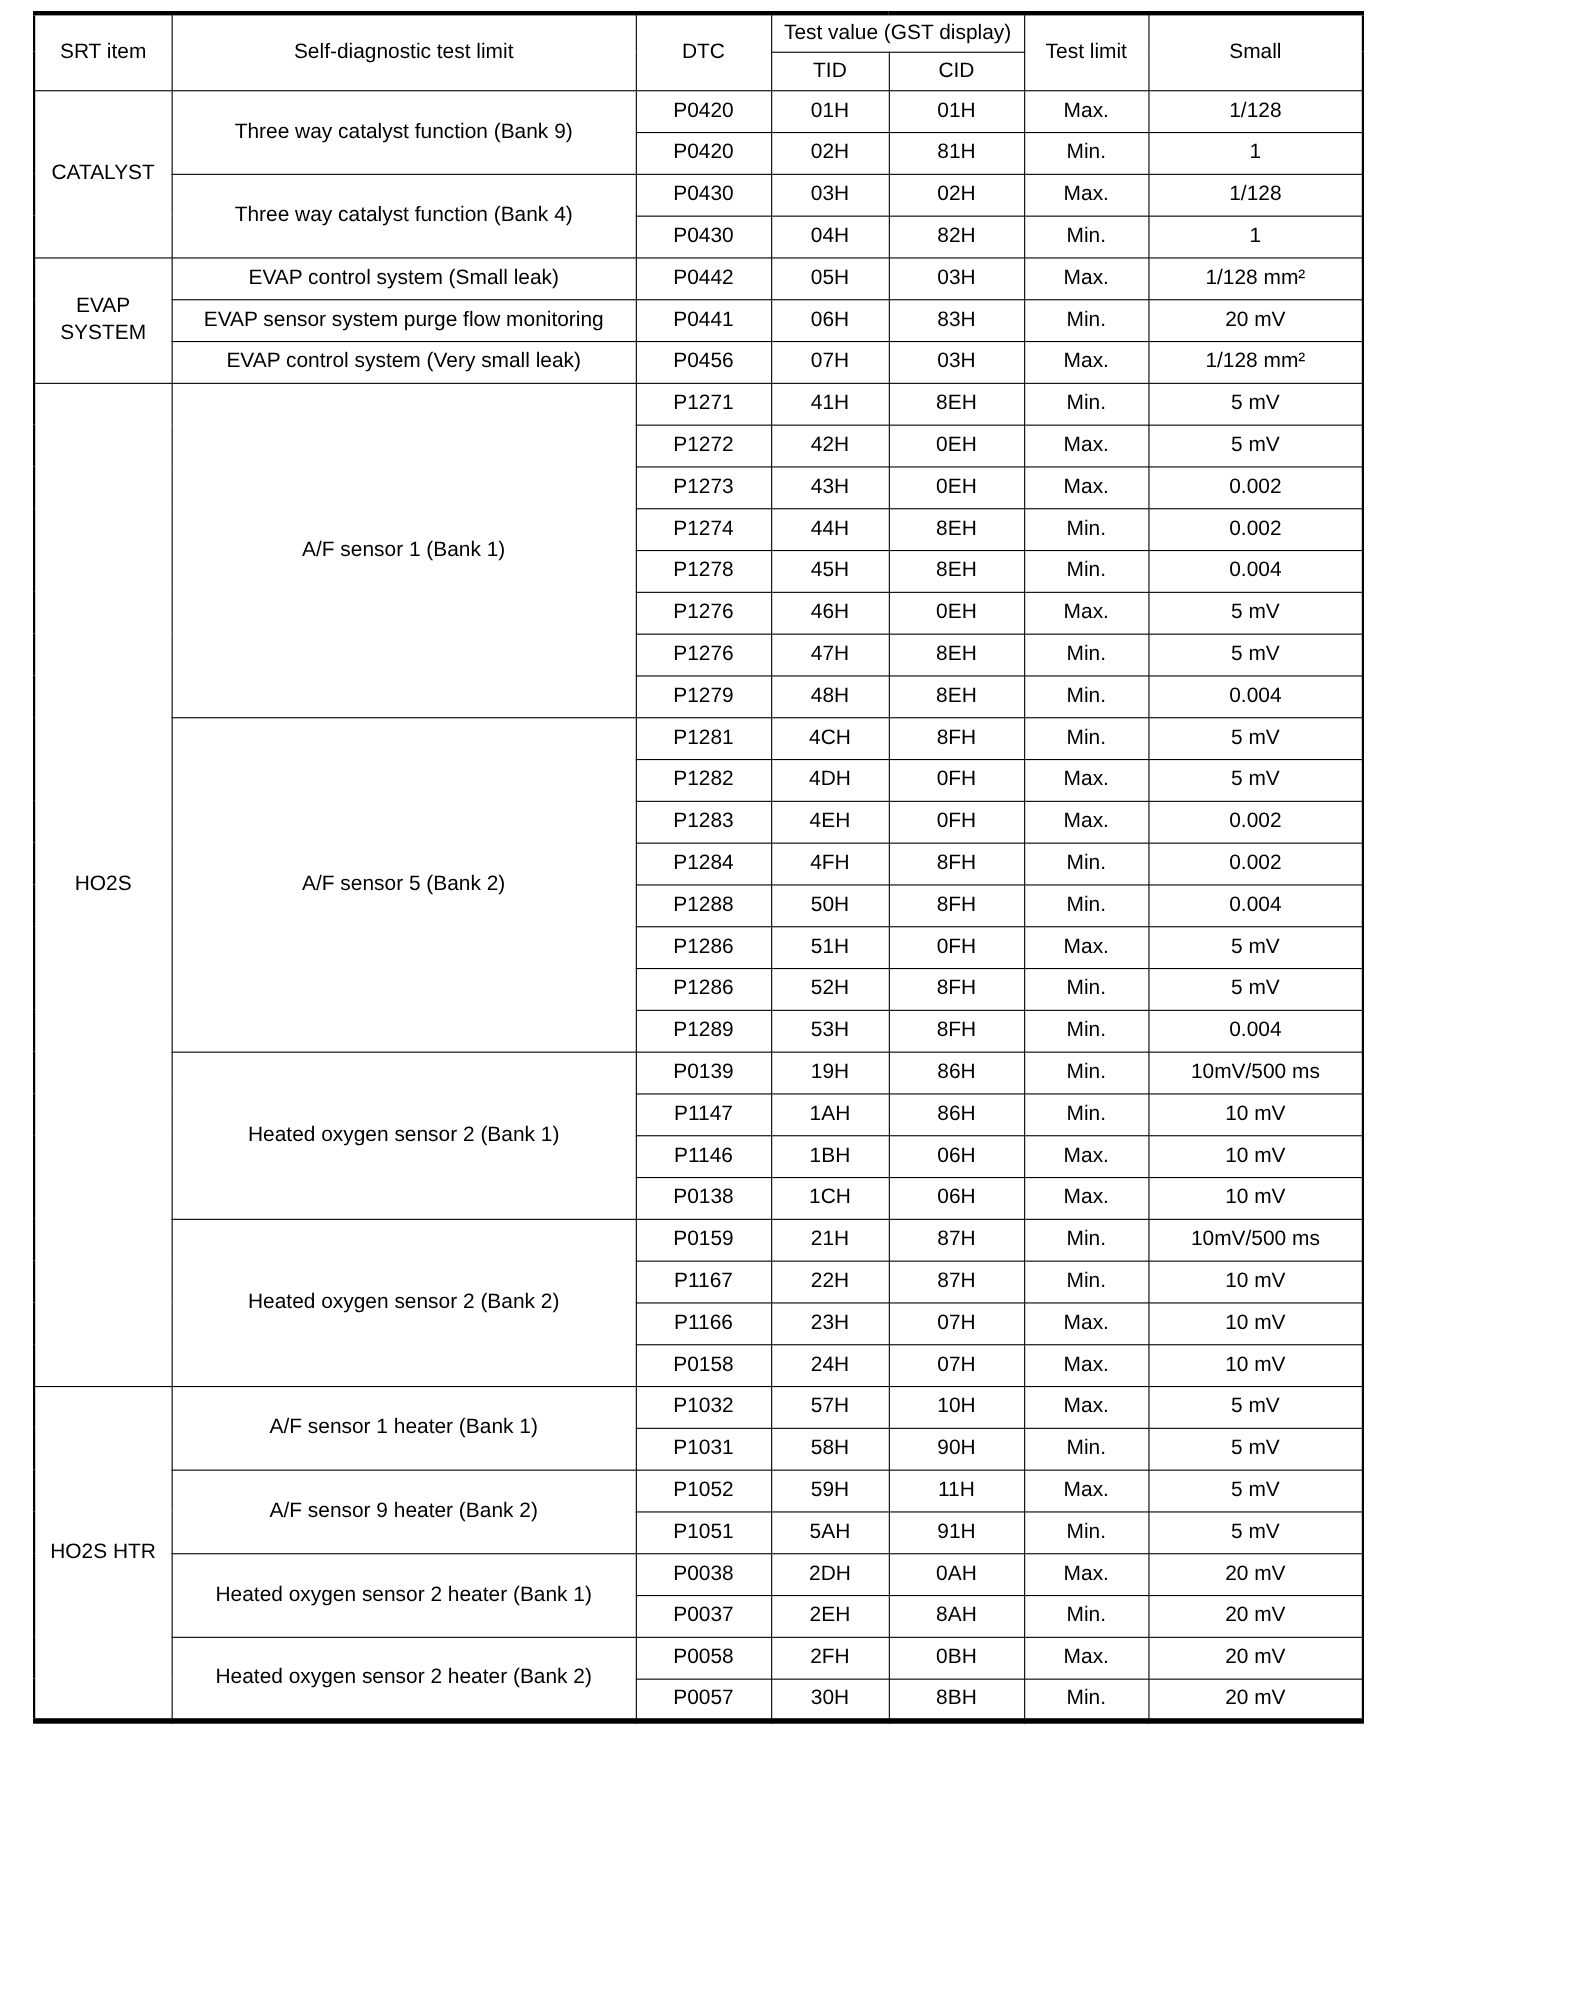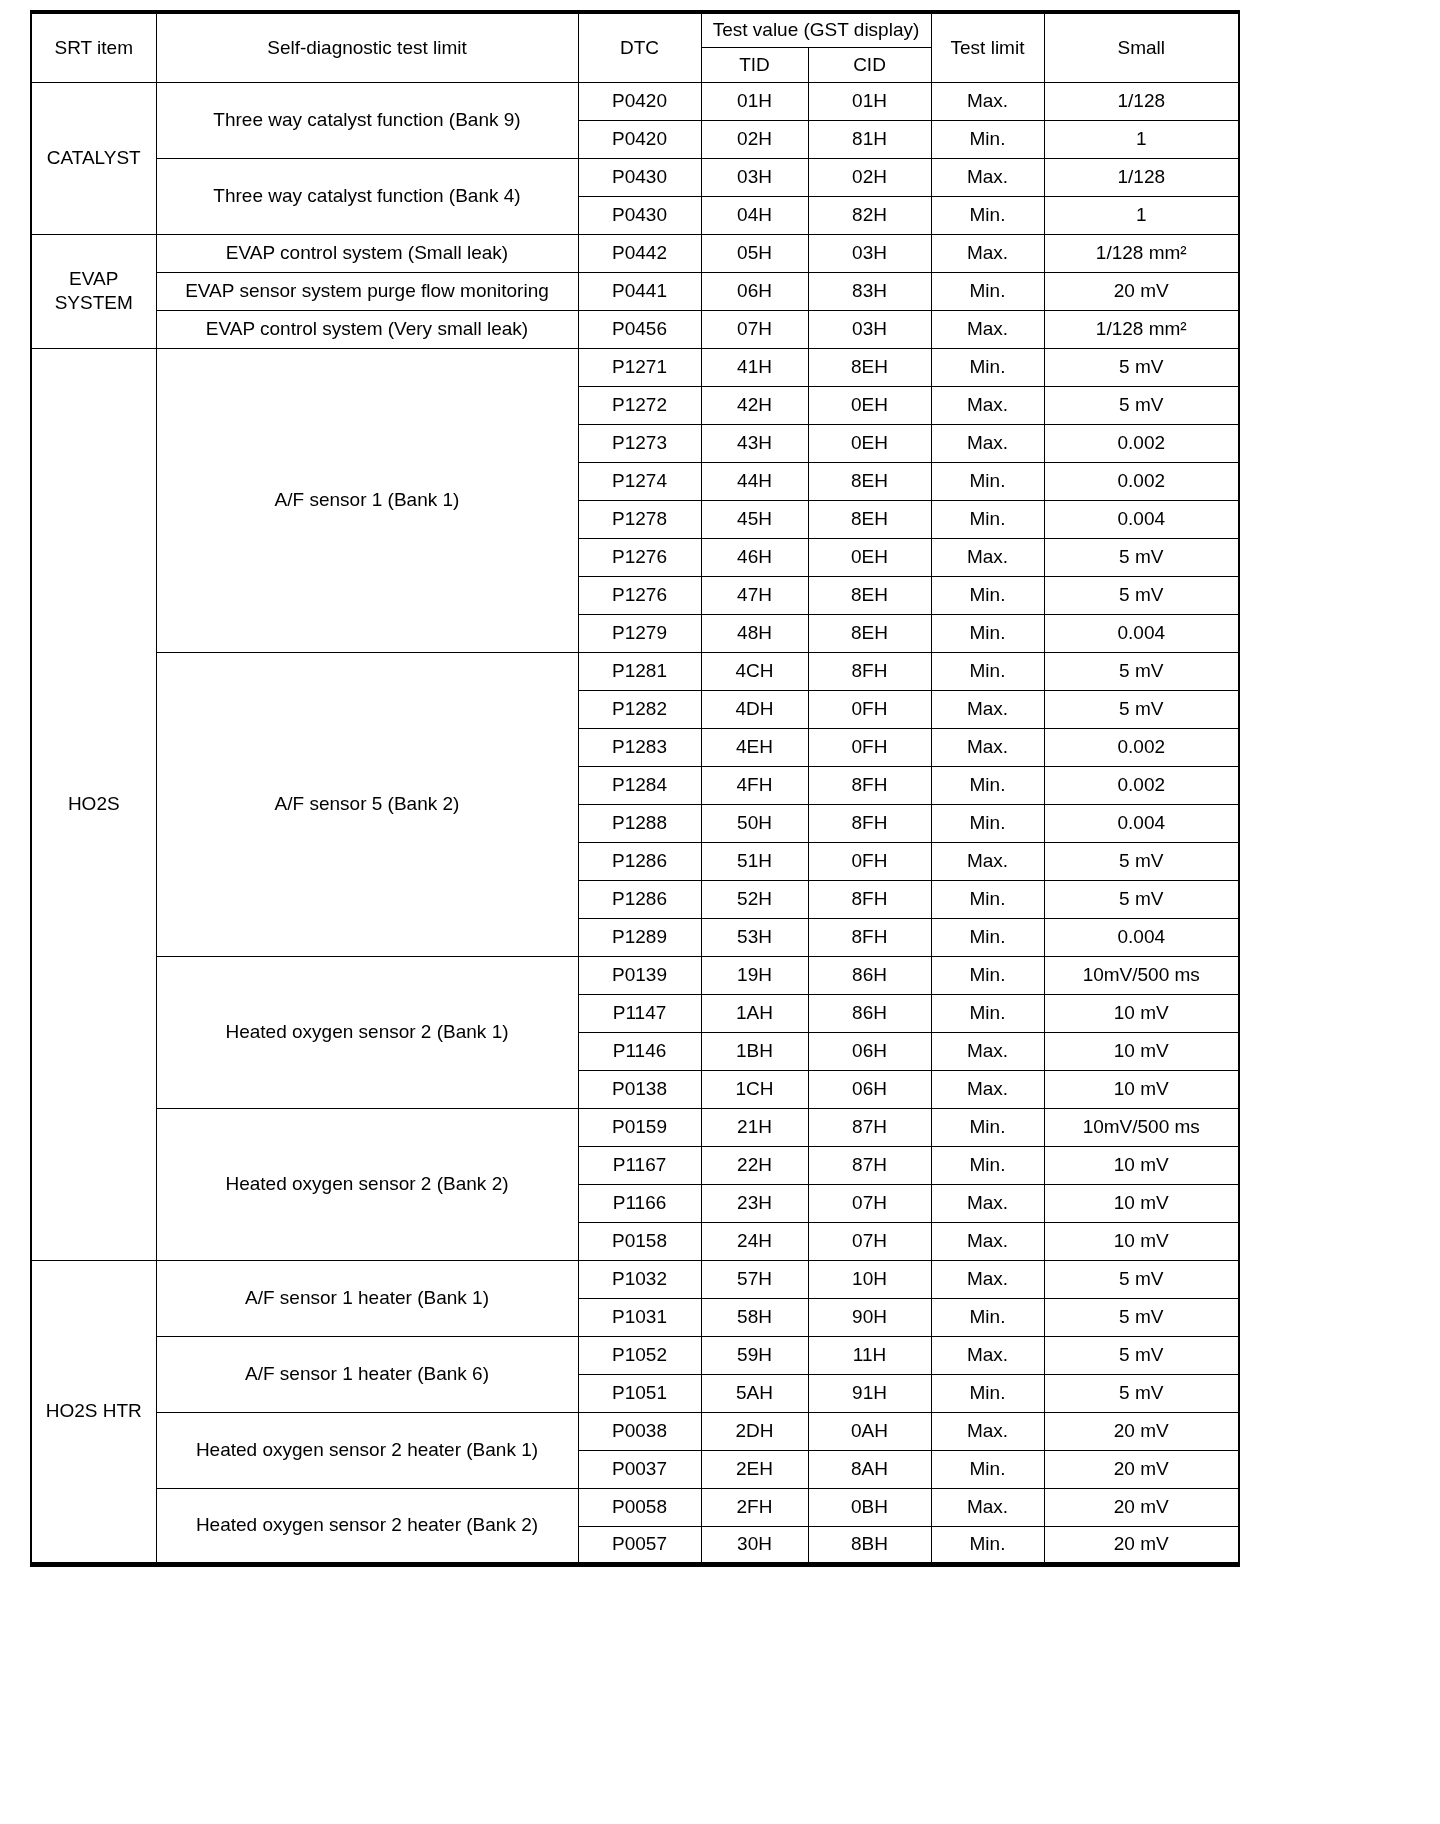--- a/index.html
+++ b/index.html
@@ -313,21 +313,21 @@
           <td>5 mV</td>
         </tr>
         <tr>
           <td>P1031</td>
           <td>58H</td>
           <td>90H</td>
           <td>Min.</td>
           <td>5 mV</td>
         </tr>
         <tr>
-          <td rowspan="2">A/F sensor 1 heater (Bank 6)</td>
+          <td rowspan="2">A/F sensor 9 heater (Bank 2)</td>
           <td>P1052</td>
           <td>59H</td>
           <td>11H</td>
           <td>Max.</td>
           <td>5 mV</td>
         </tr>
         <tr>
           <td>P1051</td>
           <td>5AH</td>
           <td>91H</td>

